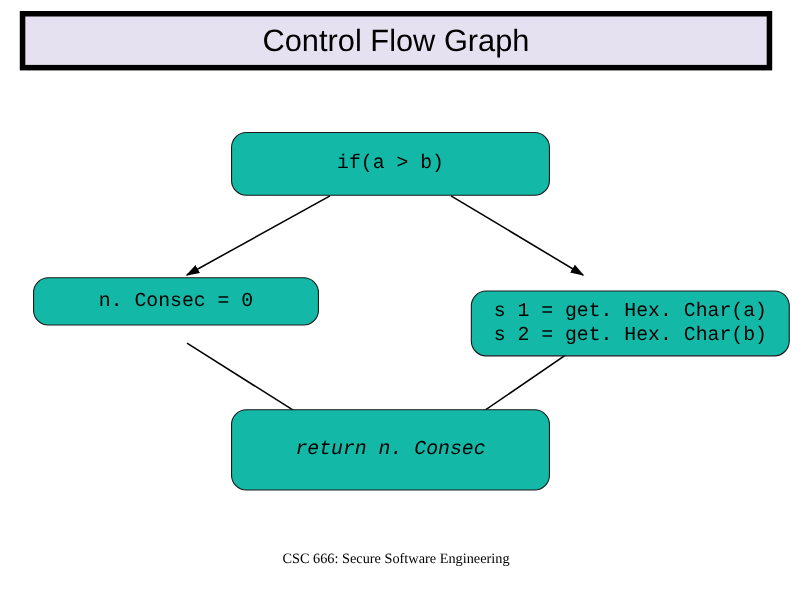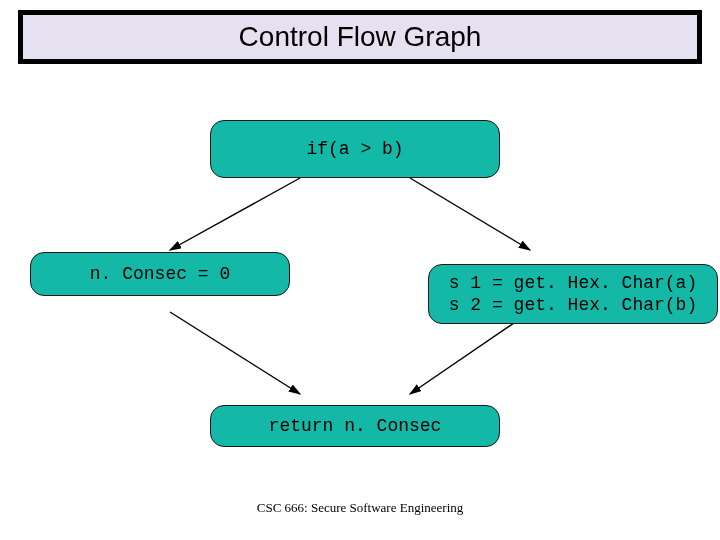--- a/index.html
+++ b/index.html
@@ -39,21 +39,21 @@
     font-family: "Courier New", Courier, monospace;
     font-size: 18px;
     color: #000;
     padding: 8px 18px;
     text-align: center;
     white-space: pre;
   }
   #n-condition { top: 120px; left: 210px; width: 290px; height: 58px; }
   #n-left      { top: 252px; left: 30px;  width: 260px; height: 44px; }
   #n-right     { top: 264px; left: 400px; width: 290px; height: 60px; line-height: 1.25; margin-left: 28px; }
-  #n-return    { top: 405px; left: 210px; width: 290px; height: 42px; }
+  #n-return    { top: 372px; left: 210px; width: 290px; height: 74px; font-style: italic; }
   .footer {
     position: absolute;
     bottom: 24px;
     left: 0;
     right: 0;
     text-align: center;
     font-size: 13px;
     font-family: "Times New Roman", Times, serif;
     color: #000;
   }

